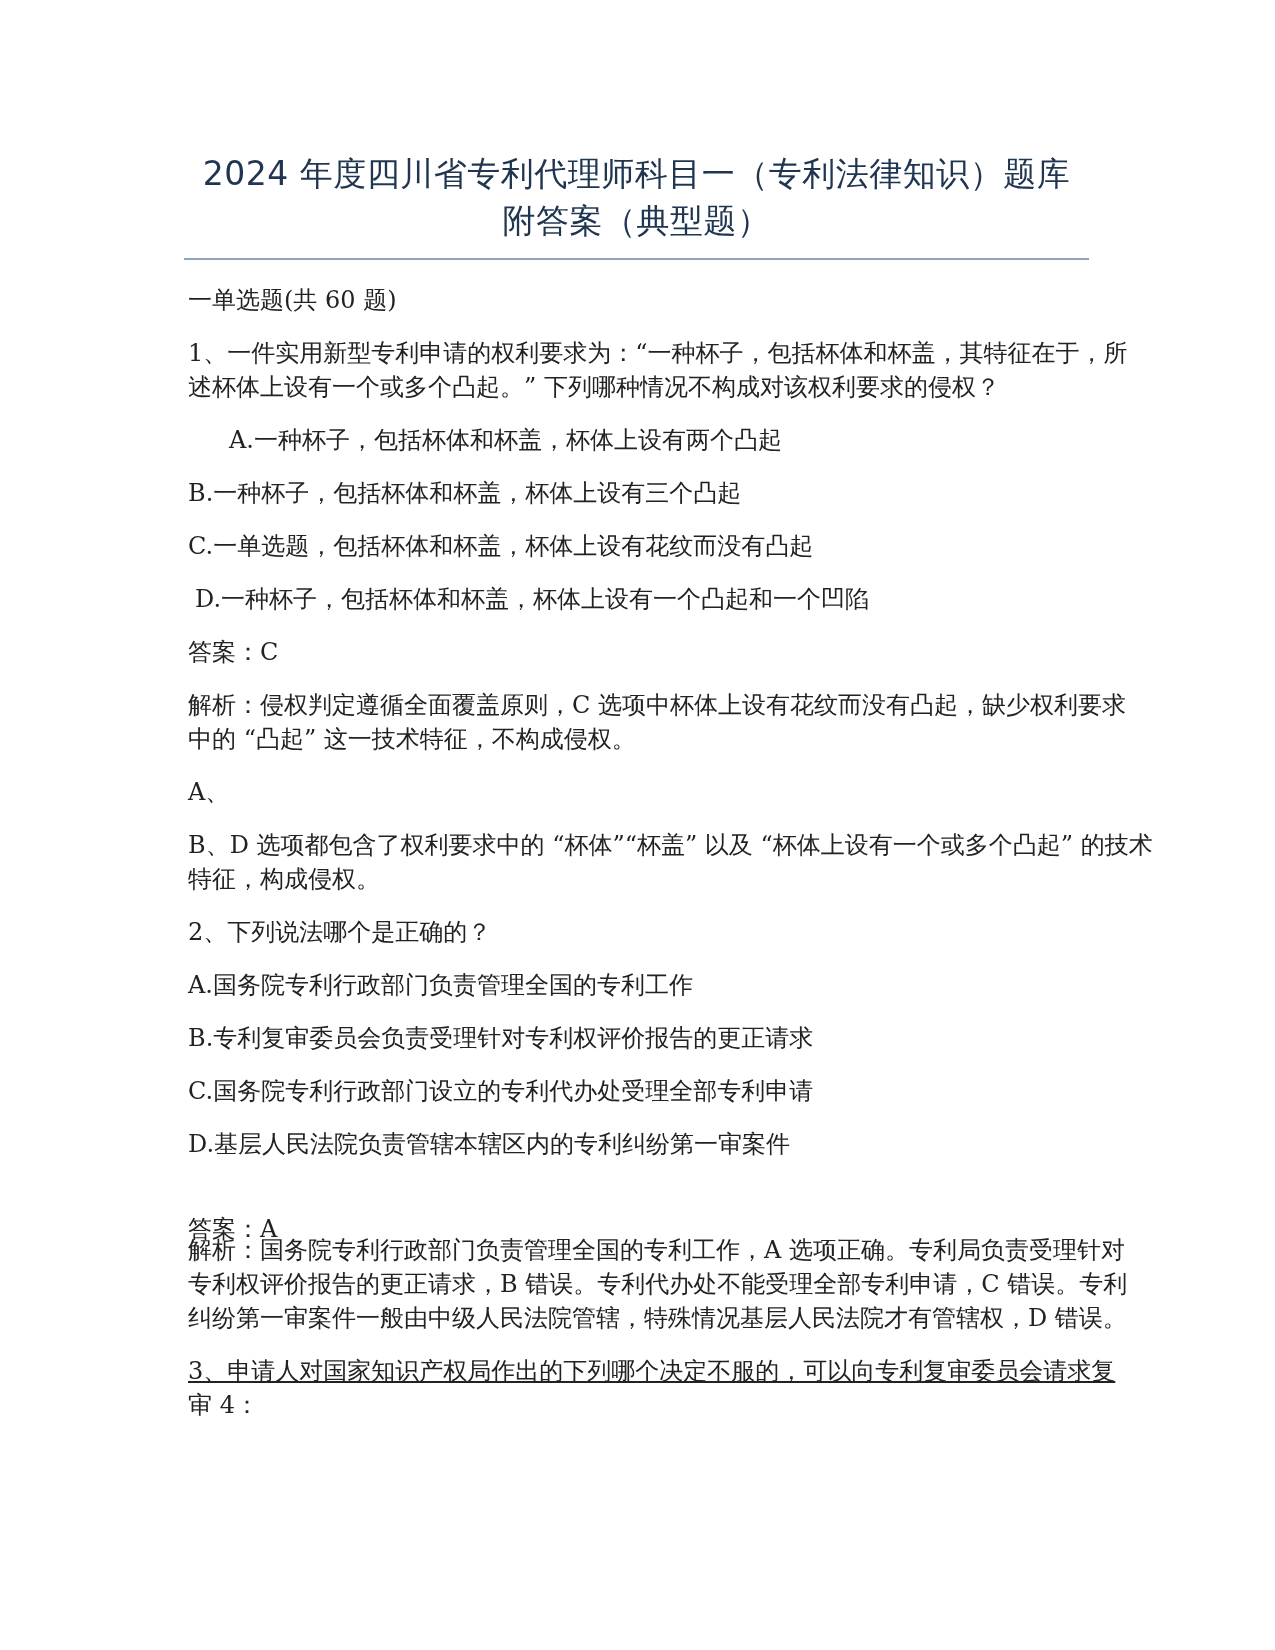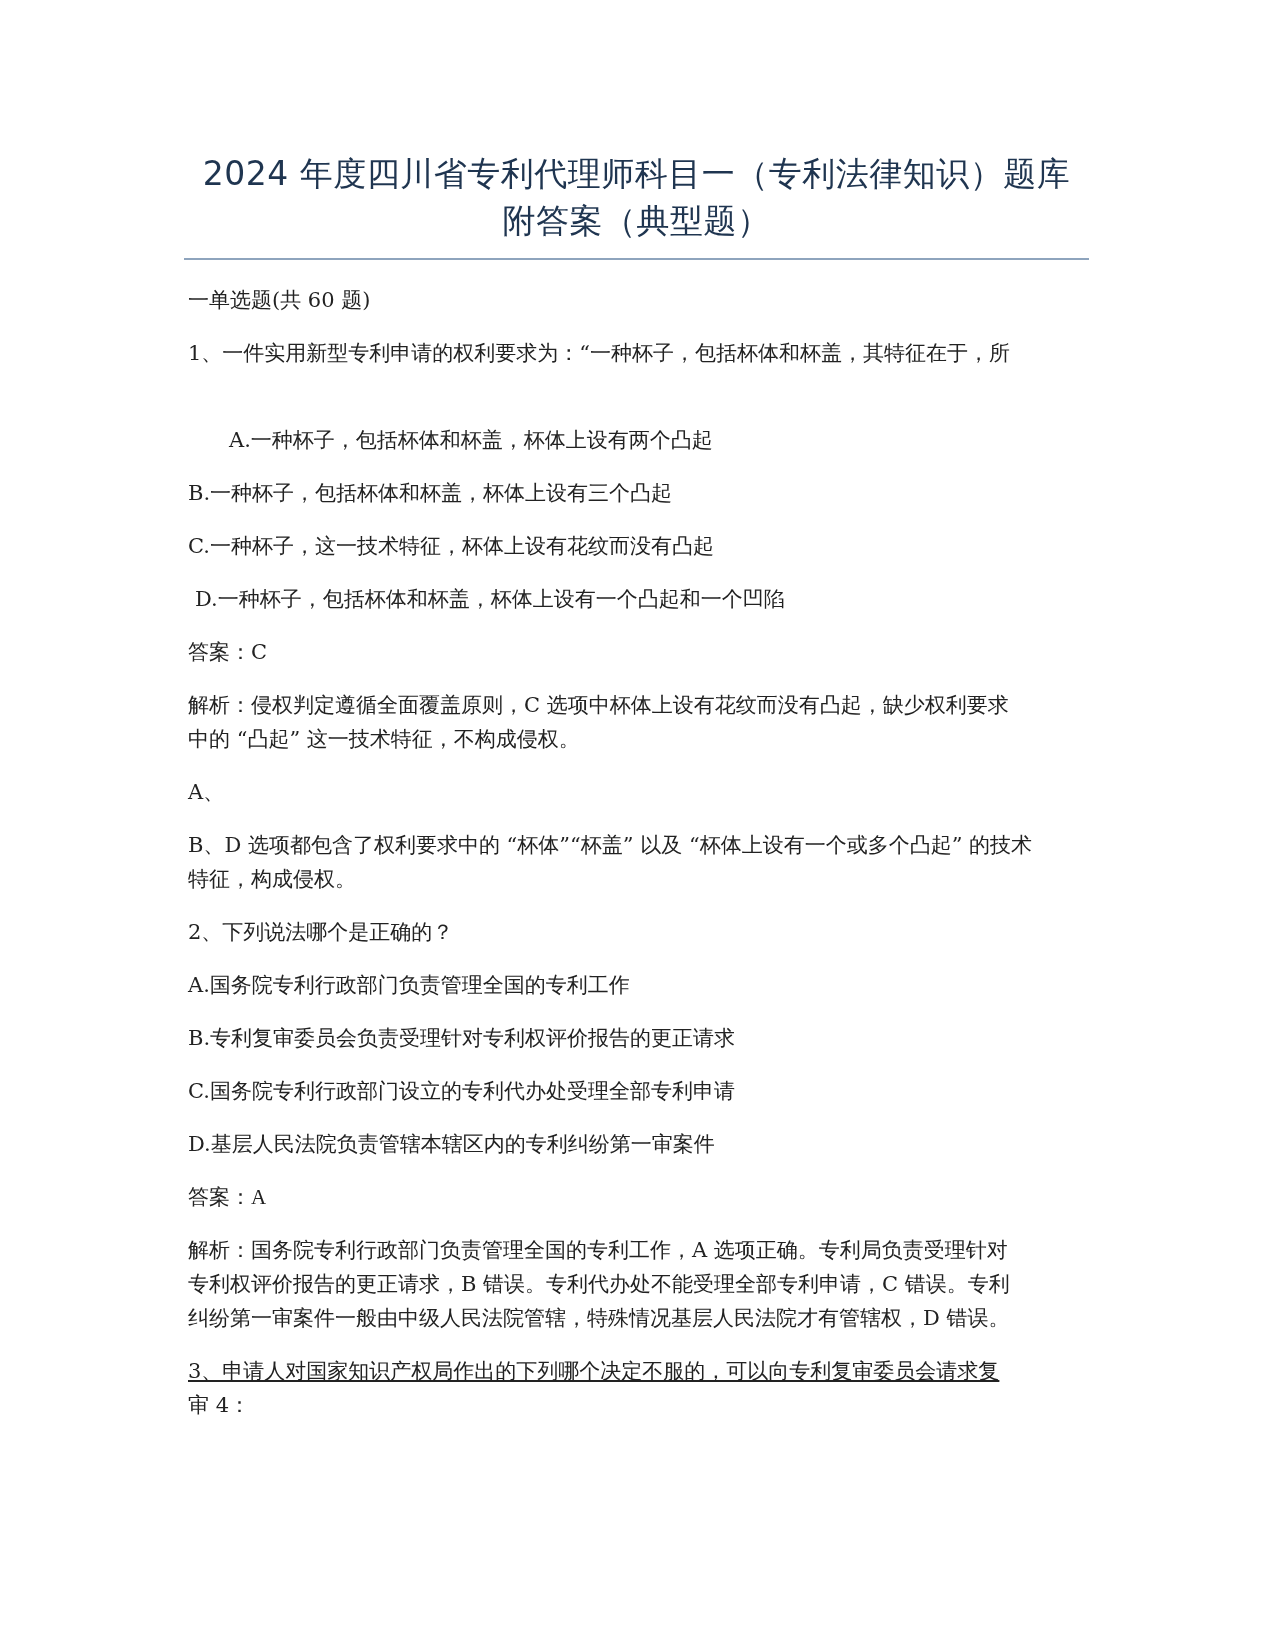--- a/index.html
+++ b/index.html
@@ -43,21 +43,21 @@
       left: 184px;
       top: 258px;
       width: 905px;
       height: 0;
       border-top: 2px solid #8ea4bd;
     }
     .para {
       position: absolute;
       left: 188px;
       width: 895px;
-      font-size: 21px;
+      font-size: 24px;
       line-height: 34px;
       color: #222222;
       white-space: normal;
       word-break: break-all;
     }
     .single { white-space: nowrap; }
   </style>
 </head>
 <body>
 
@@ -65,29 +65,30 @@
 
   <div class="title-block">
     <span class="title-line">2024 年度四川省专利代理师科目一（专利法律知识）题库</span>
     <span class="title-line">附答案（典型题）</span>
   </div>
   <div class="title-rule"></div>
 
   <div class="para single" style="top:283px;">一单选题(共 60 题)</div>
 
   <div class="para single" style="top:336px;">1、一件实用新型专利申请的权利要求为：“一种杯子，包括杯体和杯盖，其特征在于，所</div>
+  <div class="para single" style="top:370px;">述杯体上设有一个或多个凸起。” 下列哪种情况不构成对该权利要求的侵权？</div>
 
   <div class="para single" style="top:423px;margin-left:41px;">
     <span>A.</span><span>一种杯子，包括杯体和杯盖，杯体上设有两个凸起</span>
   </div>
   <div class="para single" style="top:476px;">
     <span>B.</span><span>一种杯子，包括杯体和杯盖，杯体上设有三个凸起</span>
   </div>
   <div class="para single" style="top:529px;">
-    <span>C.</span><span>一种杯子，这一技术特征，杯体上设有花纹而没有凸起</span>
+    <span>C.</span><span>一单选题，包括杯体和杯盖，杯体上设有花纹而没有凸起</span>
   </div>
   <div class="para single" style="top:582px;margin-left:7px;">
     <span>D.</span><span>一种杯子，包括杯体和杯盖，杯体上设有一个凸起和一个凹陷</span>
   </div>
 
   <div class="para single" style="top:635px;">答案：C</div>
 
   <div class="para single" style="top:688px;">解析：侵权判定遵循全面覆盖原则，C 选项中杯体上设有花纹而没有凸起，缺少权利要求</div>
   <div class="para single" style="top:722px;">中的 “凸起” 这一技术特征，不构成侵权。</div>
 
@@ -104,21 +105,21 @@
   <div class="para single" style="top:1021px;">
     <span>B.</span><span>专利复审委员会负责受理针对专利权评价报告的更正请求</span>
   </div>
   <div class="para single" style="top:1074px;">
     <span>C.</span><span>国务院专利行政部门设立的专利代办处受理全部专利申请</span>
   </div>
   <div class="para single" style="top:1127px;">
     <span>D.</span><span>基层人民法院负责管辖本辖区内的专利纠纷第一审案件</span>
   </div>
 
-  <div class="para single" style="top:1180px;font-family:Liberation Serif, serif;">答案：A</div>
+  <div class="para single" style="top:1212px;">答案：A</div>
 
   <div class="para single" style="top:1233px;">解析：国务院专利行政部门负责管理全国的专利工作，A 选项正确。专利局负责受理针对</div>
   <div class="para single" style="top:1267px;">专利权评价报告的更正请求，B 错误。专利代办处不能受理全部专利申请，C 错误。专利</div>
   <div class="para single" style="top:1301px;">纠纷第一审案件一般由中级人民法院管辖，特殊情况基层人民法院才有管辖权，D 错误。</div>
 
   <div class="para single" style="top:1354px;text-decoration:underline;">3、申请人对国家知识产权局作出的下列哪个决定不服的，可以向专利复审委员会请求复</div>
   <div class="para single" style="top:1388px;">审 4：</div>
 
 </div>
 

